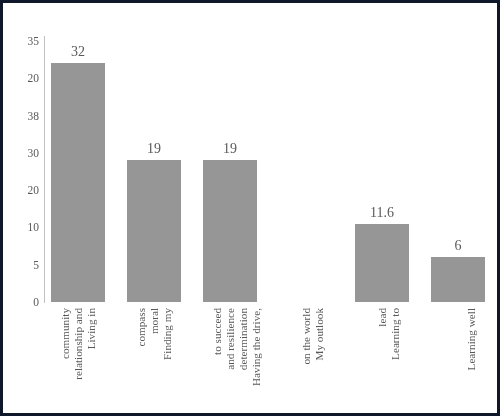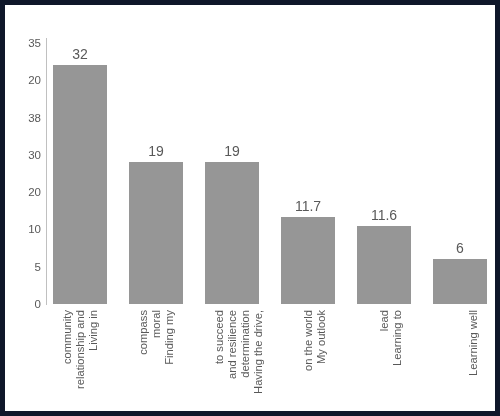--- a/index.html
+++ b/index.html
@@ -14,21 +14,22 @@
     overflow: hidden;
   }
 
   
   #chart-card {
     position: relative;
     box-sizing: border-box;
     width: 500px;
     height: 416px;
     background: #ffffff;
-    border: 5px solid #0f172a;
+    border: 3px solid #0f172a;
+    font-family: Liberation Serif, serif;
   }
 
   
   #plot-area {
     position: absolute;
     left: 0;
     top: 0;
     right: 0;
     bottom: 0;
   }
@@ -138,24 +139,20 @@
 
     <div class="bar-group" style="left:200px;width:54px;">
       <div class="bar" style="top:157.3px;height:141.7px;"></div>
       <div class="bar-value" style="top:140px;">19</div>
     </div>
     <div class="cat-label-box" style="left:247px;"><span>Having the drive,</span></div>
     <div class="cat-label-box" style="left:234px;"><span>determination</span></div>
     <div class="cat-label-box" style="left:221px;"><span>and resilience</span></div>
     <div class="cat-label-box" style="left:208px;"><span>to succeed</span></div>
 
-    <div class="bar-group" style="left:276px;width:54px;">
-      <div class="bar" style="top:211.7px;height:87.3px;"></div>
-      <div class="bar-value" style="top:194.5px;">11.7</div>
-    </div>
     <div class="cat-label-box" style="left:310px;"><span>My outlook</span></div>
     <div class="cat-label-box" style="left:297px;"><span>on the world</span></div>
 
     <div class="bar-group" style="left:352px;width:54px;">
       <div class="bar" style="top:220.7px;height:78.3px;"></div>
       <div class="bar-value" style="top:203.5px;">11.6</div>
     </div>
     <div class="cat-label-box" style="left:386px;"><span>Learning to</span></div>
     <div class="cat-label-box" style="left:373px;"><span>lead</span></div>
 

